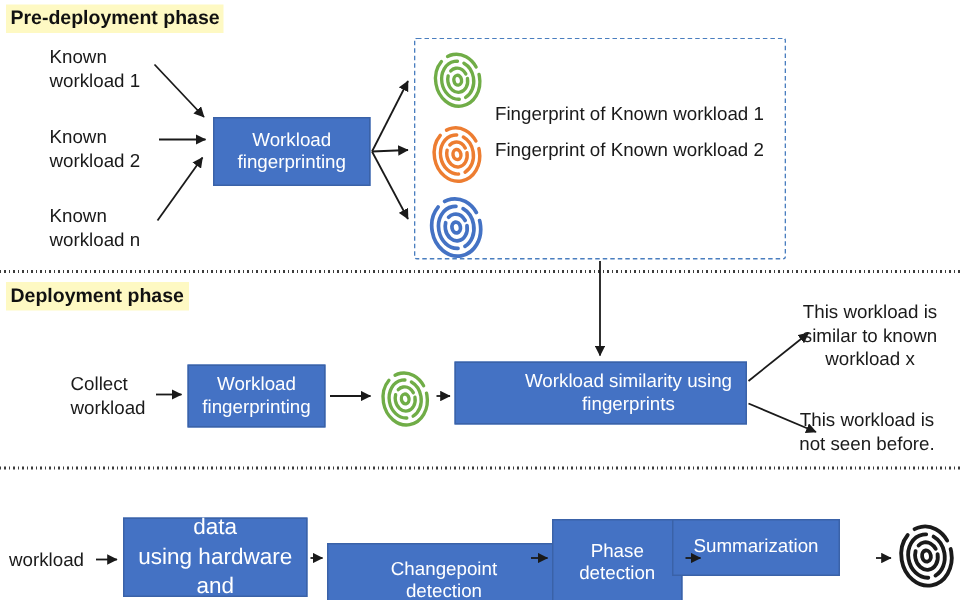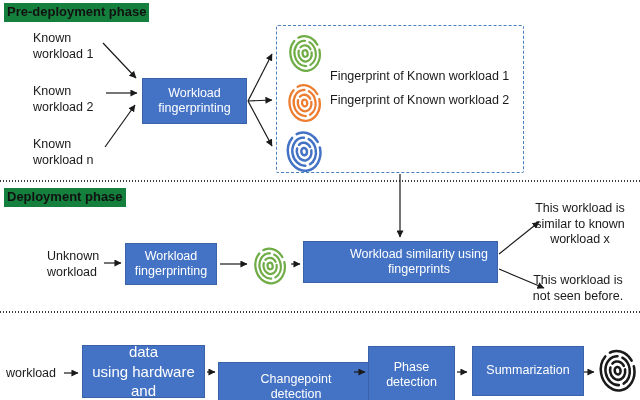--- a/index.html
+++ b/index.html
@@ -1,21 +1,21 @@
 <!DOCTYPE html>
 <html><head>
 <meta charset="utf-8">
 <style>
   html,body{margin:0;padding:0;background:#fff;}
   #canvas{
     position:relative;width:640px;height:400px;background:#ffffff;overflow:hidden;
     font-family:"Liberation Sans",sans-serif;color:#1a1a1a;
   }
   .heading{
-    position:absolute;display:inline-block;background:#15803d;color:#111;
+    position:absolute;display:inline-block;background:#fef9c3;color:#111;
     font-size:13px;font-weight:700;padding:2px 3px;line-height:1.15;white-space:nowrap;
   }
   .plain{position:absolute;font-size:12.5px;line-height:1.24;white-space:pre-line;}
   .center{text-align:center;}
   .pbox{
     position:absolute;background:#4472c4;border:1px solid #3a62a8;color:#ffffff;
     display:flex;align-items:center;justify-content:center;text-align:center;
     font-size:12.5px;line-height:1.22;white-space:pre-line;box-sizing:border-box;
   }
   .pbox.small{font-size:15px;line-height:1.3;}
@@ -73,21 +73,21 @@
       <use href="#fp-symbol"></use>
     </svg>
 
   <div class="plain" style="left:330px;top:44px;margin-top:25px;">Fingerprint of Known workload 1</div>
   <div class="plain" style="left:330px;top:93px;">Fingerprint of Known workload 2</div>
 
   <div class="separator" style="top:180px;"></div>
 
   <div class="heading" style="left:4px;top:188px;">Deployment phase</div>
 
-  <div class="plain" style="left:47px;top:249px;">Unknown
+  <div class="plain" style="left:47px;top:249px;">Collect
 workload</div>
 
   <div class="pbox" style="left:125px;top:243px;width:92px;height:42px;">Workload
 fingerprinting</div>
 
   <svg class="fp" style="left: 252px; top: 241px; color: rgb(112, 173, 71);" width="36" height="47" viewBox="0 0 48 58">
       <use href="#fp-symbol"></use>
     </svg>
 
   <div class="pbox" style="left:303px;top:241px;width:195px;height:42px;padding-left:37px;">Workload similarity using
@@ -104,21 +104,21 @@
 
   <div class="plain" style="left:6px;top:366px;">workload</div>
 
   <div class="pbox small" style="left:82px;top:345px;width:123px;height:53px;">Collect profile data
 using hardware and
 software counters</div>
   <div class="pbox" style="left:218px;top:362px;width:156px;height:50px;">Changepoint
 detection</div>
   <div class="pbox" style="left:368px;top:346px;width:87px;height:58px;">Phase
 detection</div>
-  <div class="pbox" style="left:472px;top:346px;width:112px;height:50px;">Summarization</div>
+  <div class="pbox" style="left:448px;top:346px;width:112px;height:38px;">Summarization</div>
 
   <svg class="fp" style="left: 597px; top: 342px; color: rgb(26, 26, 26);" width="41" height="54" viewBox="0 0 48 58">
       <use href="#fp-symbol"></use>
     </svg>
 
   <svg class="overlay" width="640" height="400" viewBox="0 0 640 400">
     <defs>
       <marker id="ah" viewBox="0 0 9 8" refX="7.5" refY="4" markerWidth="8" markerHeight="7" orient="auto" markerUnits="userSpaceOnUse">
         <path d="M0 0 L8 4 L0 8 Z" fill="#1a1a1a"></path>
       </marker>

